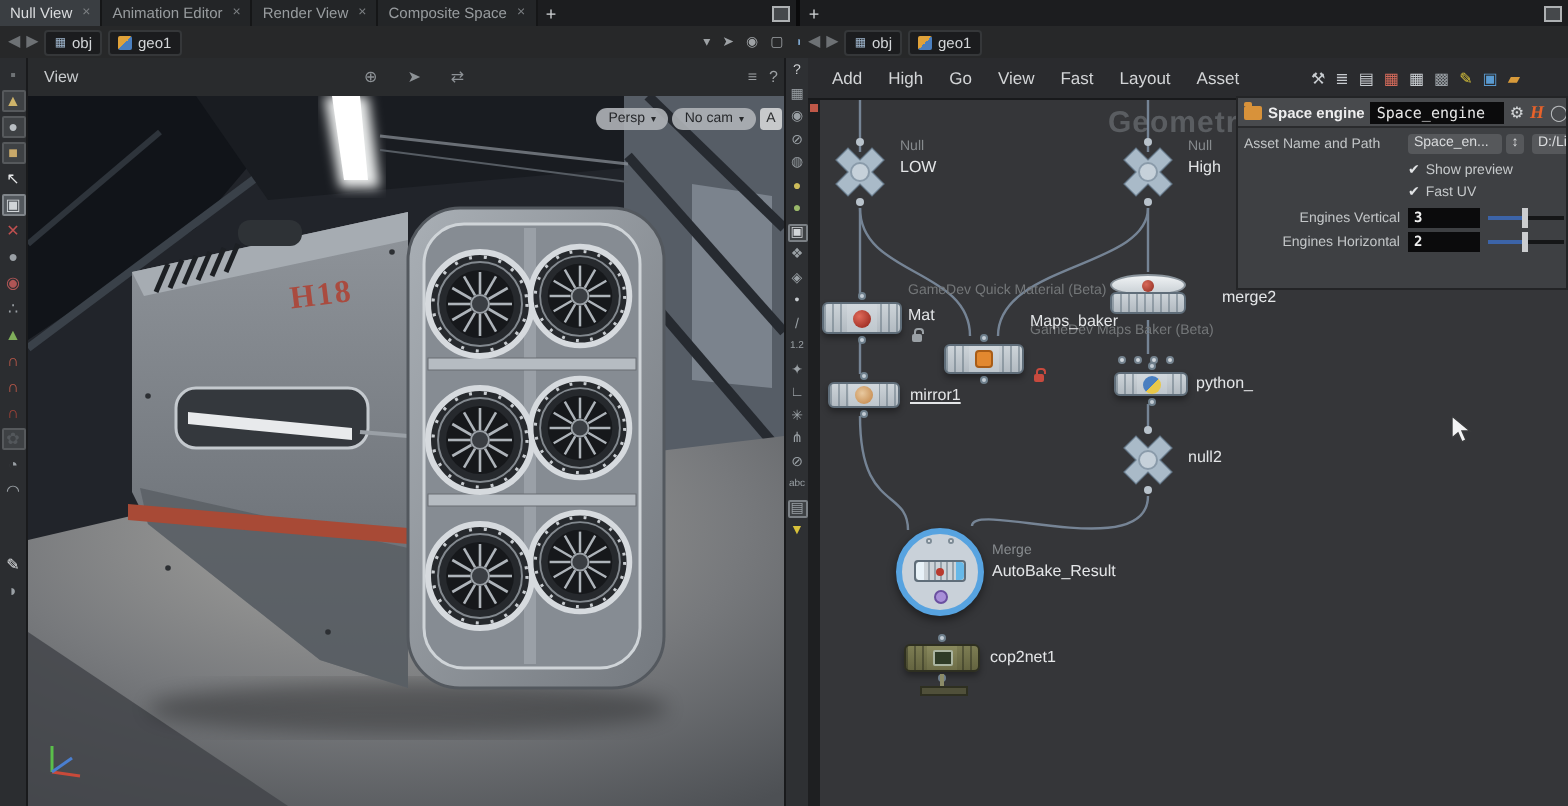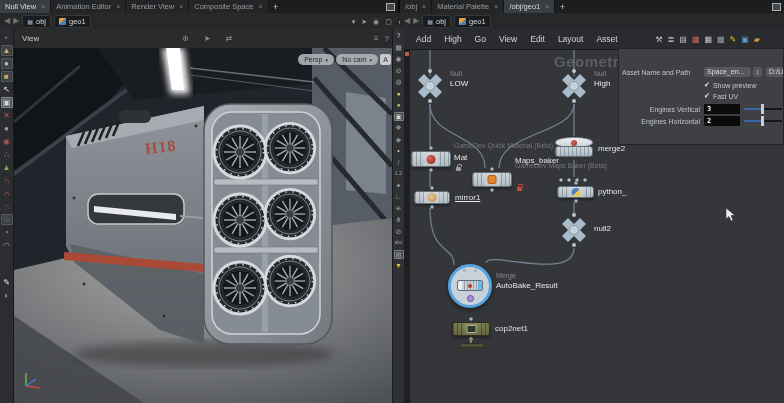--- a/index.html
+++ b/index.html
@@ -173,35 +173,20 @@
         </div>
       </div>
     <div class="tab-plus">+</div>
     <div class="tabbar-end">
         <span class="win-icon"></span>
       </div>
   </div>
   <div id="gap-strip"></div>
 
   <div class="tabbar" id="tabbar-right">
-    <div class="tabs">
-
-    <div class="tab">
-          <span>/obj</span>
-          <span class="tab-x">×</span>
-        </div>
-        <div class="tab">
-          <span>Material Palette</span>
-          <span class="tab-x">×</span>
-        </div>
-        <div class="tab active">
-          <span>/obj/geo1</span>
-          <span class="tab-x">×</span>
-        </div>
-      </div>
     <div class="tab-plus">+</div>
     <div class="tabbar-end">
         <span class="win-icon"></span>
       </div>
   </div>
 
   <div class="pathbar" id="pathbar-left">
     <span class="nav-arrow">◀</span>
     <span class="nav-arrow">▶</span>
     <span class="chip">
@@ -423,21 +408,21 @@
   </div>
 
   <div id="net-pane">
     <div id="net-menubar">
       <span style="display:flex;gap:13px;">
 
       <span class="menu-item">Add</span>
           <span class="menu-item">High</span>
           <span class="menu-item">Go</span>
           <span class="menu-item">View</span>
-          <span class="menu-item">Edit</span>
+          <span class="menu-item">Fast</span>
           <span class="menu-item">Layout</span>
           <span class="menu-item">Asset</span>
         </span>
       <span class="net-menu-icons">
 
       <span style="color: rgb(200, 204, 208);">⚒</span>
           <span style="color: rgb(200, 204, 208);">≣</span>
           <span style="color: rgb(200, 204, 208);">▤</span>
           <span style="color: rgb(208, 105, 90);">▦</span>
           <span style="color: rgb(200, 204, 208);">▦</span>
@@ -497,21 +482,21 @@
       <span class="nbeta" style="left:50px;top:92px;">GameDev Quick Material (Beta)</span>
       <span class="nlabel" style="left:50px;top:103px;">Mat</span>
       <span class="mini-lock" style="left:52px;top:117px;"></span>
 
       <div id="node-merge2">
         <div class="cap">
             <span class="mdot"></span>
           </div>
         <div class="body"></div>
       </div>
-      <span class="nlabel" style="left:194px;top:94px;">merge2</span>
+      <span class="nlabel" style="left:182px;top:94px;padding-left:25px;">merge2</span>
 
       <div class="nodebox" style="left:68px;top:122px;width:40px;height:15px;">
         <span class="icon-plate">
           <span class="node-icon" style="background:#e2882f;border:1px solid #a85c16;box-sizing:border-box;border-radius:2px;"></span>
         </span>
       </div>
       <span class="nbeta" style="left:111px;top:112px;">GameDev Maps Baker (Beta)</span>
       <span class="nlabel" style="left:111px;top:106px;">Maps_baker</span>
       <span class="mini-lock red" style="left:113px;top:137px;"></span>
 
@@ -572,20 +557,28 @@
       <div id="net-strip">
           <span class="dot"></span>
         </div>
 
       <svg id="net-cursor" width="10" height="14">
         <polygon points="0,0 0,11 3,8.5 5,13 7,12 5,7.5 9,7.5" fill="#f2f3f4" stroke="#3a3b3d" stroke-width="0.7"></polygon>
       </svg>
     </div>
 
     <div id="param-panel">
+      <div class="pp-header">
+        <span class="pp-folder"></span>
+        <span class="pp-title">Space engine</span>
+        <span class="pp-field">Space_engine</span>
+        <span class="pp-gear">⚙</span>
+        <span class="pp-h">H</span>
+        <span class="pp-c">◯</span>
+      </div>
       <span class="pp-label" style="left:3px;top:20px;">Asset Name and Path</span>
       <span class="pp-btn" style="left:85px;top:18px;width:47px;">Space_en...</span>
       <span class="pp-btn" style="left:134px;top:18px;width:9px;text-align:center;padding:0;">↕</span>
       <span class="pp-btn" style="left:147px;top:18px;width:40px;">D:/Li</span>
       <span class="pp-check" style="left:85px;top:32px;">
         <span class="ck">✔</span>
         <span>Show preview</span>
       </span>
       <span class="pp-check" style="left:85px;top:43px;">
         <span class="ck">✔</span>

